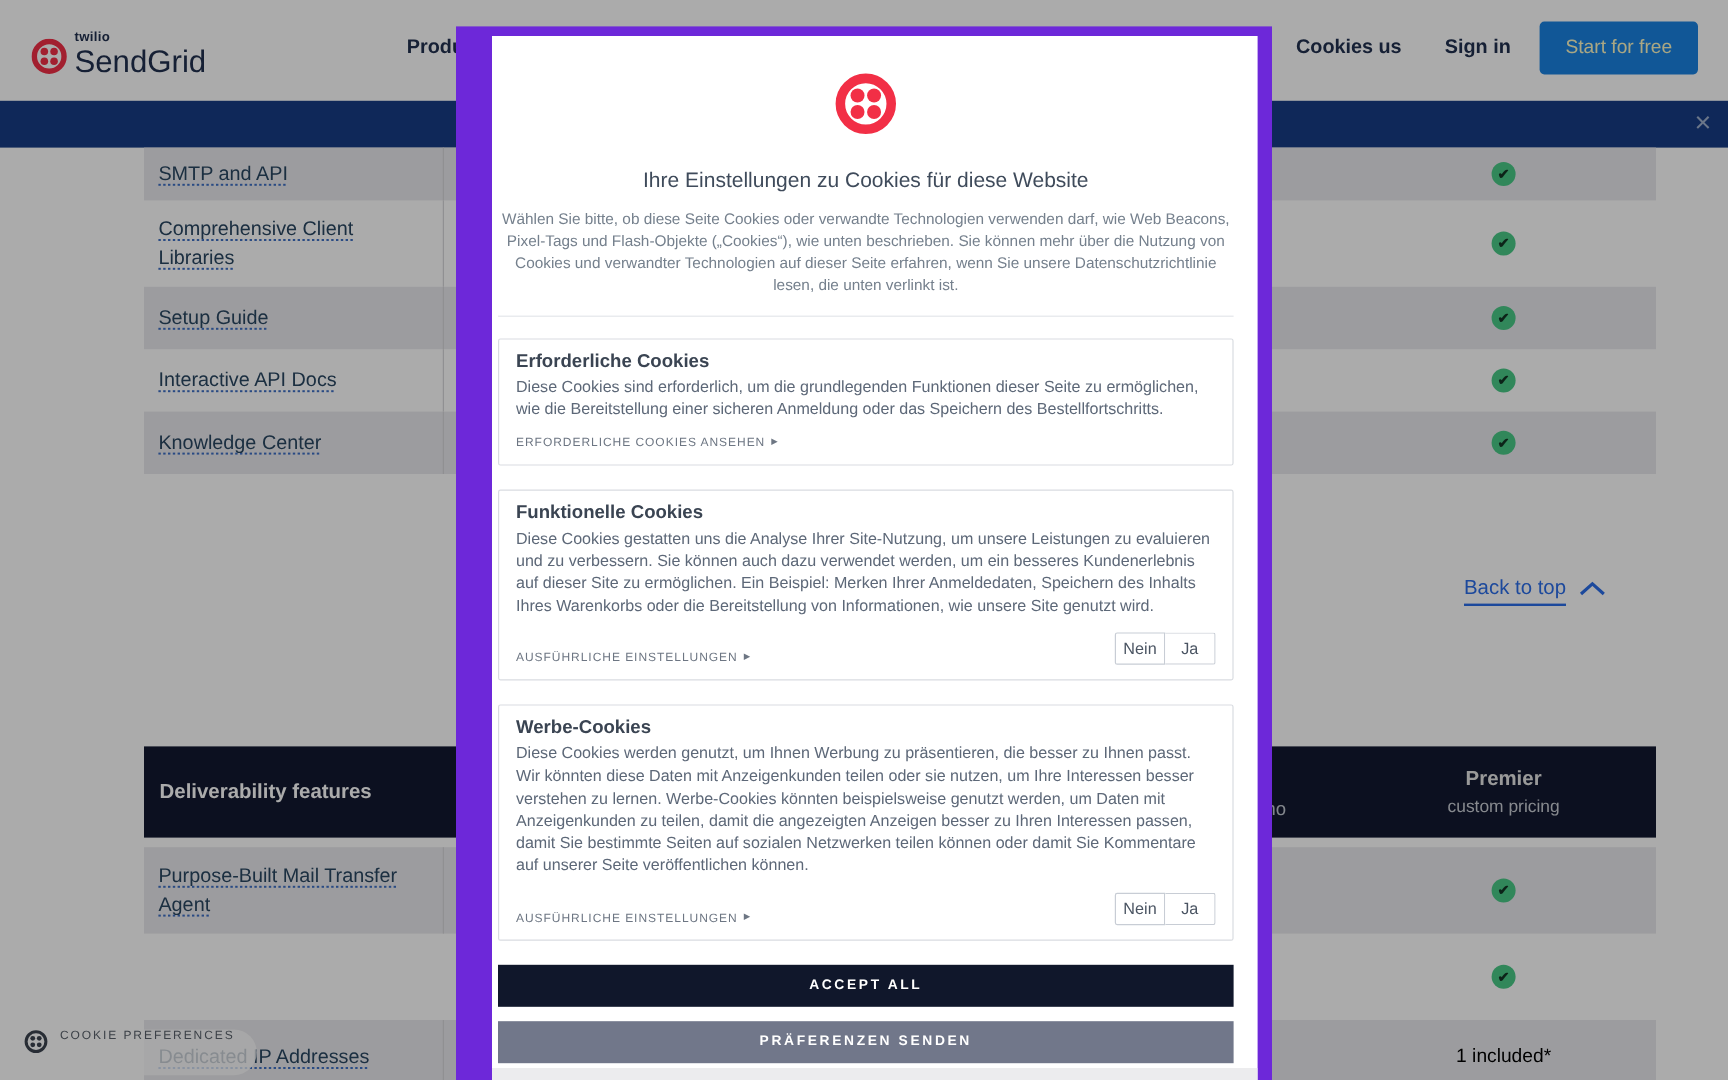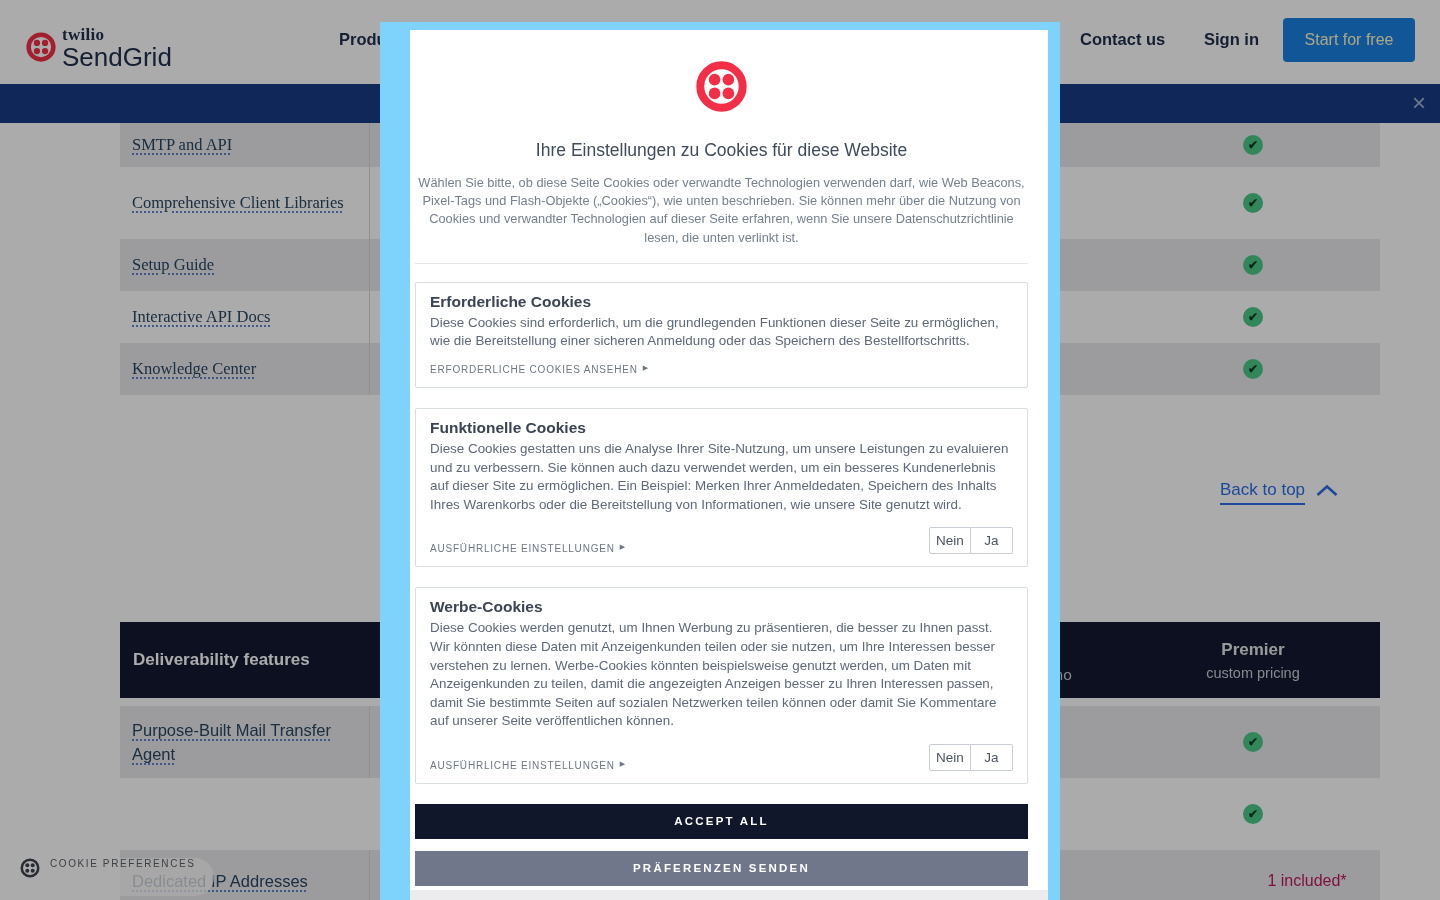--- a/index.html
+++ b/index.html
@@ -7,35 +7,35 @@
   body { font-family:"Liberation Sans", sans-serif; background:#fff; }
   .screen { position:relative; width:1440px; height:900px; overflow:hidden; background:#fff; }
 
   
   .page { position:absolute; inset:0; z-index:1; }
 
   .nav { position:absolute; top:0; left:0; width:1440px; height:84px; background:#ffffff; }
   .brand { position:absolute; left:26px; top:26px; display:flex; align-items:flex-start; }
   .brand svg { width:30px; height:30px; margin-top:6px; }
   .brand-text { margin-left:6px; line-height:1; color:#22314F; }
-  .brand-twilio { font-size:17px; font-weight:bold; letter-spacing:.3px; display:block;font-family:Liberation Serif, serif; }
+  .brand-twilio { font-size:11px; font-weight:bold; letter-spacing:.3px; display:block; }
   .brand-name { font-size:26px; font-weight:500; display:block; margin-top:1px; }
   .nav-item { position:absolute; top:30px; font-size:16.5px; font-weight:bold; color:#22314F; cursor:pointer; }
   .nav-products { left:339px; }
   .nav-contact  { left:1080px; }
   .nav-signin   { left:1204px; }
   .nav-cta { position:absolute; left:1283px; top:18px; width:132px; height:44px; background:#1A82E2;
              border:none; border-radius:4px; color:#fef9c3; font-size:16px; font-weight:500;
              font-family:inherit; cursor:pointer; }
 
   .banner { position:absolute; top:84px; left:0; width:1440px; height:39px; background:#173C85; }
   .banner-close { position:absolute; right:14px; top:4px; color:#9FB0CC; font-size:24px; font-weight:300; cursor:pointer; line-height:30px; }
 
   
-  .ftable { position:absolute; left:120px; top:123px; width:1260px;font-family:Liberation Serif, serif; }
+  .ftable { position:absolute; left:120px; top:123px; width:1260px; }
   .frow { position:relative; display:flex; align-items:center; }
   .frow.odd { background:#E9E9ED; }
   .fcell-label { width:250px; padding:0 12px; border-right:1px solid #D7D7DA; align-self:stretch; display:flex; align-items:center; }
   .feat-link { font-size:16.5px; line-height:24px; color:#294661;
                text-decoration:underline dotted #3E6FC4; text-underline-offset:4px; cursor:pointer; }
   .check { position:absolute; left:1123px; top:50%; transform:translateY(-50%);
            width:20px; height:20px; border-radius:50%; background:#49C987; color:#123524;
            font-size:12px; font-weight:bold; display:flex; align-items:center; justify-content:center; }
 
   .back-top { position:absolute; left:1220px; top:480px; display:flex; align-items:center; cursor:pointer; }
@@ -43,36 +43,36 @@
   .back-top svg { margin-left:10px; margin-bottom:4px; }
 
   
   .dhead { position:absolute; left:120px; top:622px; width:1260px; height:76px; background:#121930; display:flex; align-items:center; }
   .dhead-label { font-size:17px; font-weight:bold; color:#ffffff; padding-left:13px; }
   .pro-frag { position:absolute; left:926px; top:44px; font-size:15.5px; color:#C4C9D2; }
   .premier-col { position:absolute; left:1033px; top:50%; transform:translateY(-50%); width:200px; text-align:center; }
   .premier-name { font-size:17px; font-weight:bold; color:#e5e5e5;text-align:center; }
   .premier-sub { font-size:14.5px; color:#C9CDD4; margin-top:5px; }
   .dtable { position:absolute; left:120px; top:706px; width:1260px; }
-  .dvalue { position:absolute; left:1187px; top:50%; transform:translate(-50%,-50%);
-            font-size:16px; color:#be185d; white-space:nowrap; }
+  .dvalue { position:absolute; left:1133px; top:50%; transform:translate(-50%,-50%);
+            font-size:16px; color:#000000; white-space:nowrap; }
 
   
   .cookie-widget { position:absolute; left:0; top:858px; height:38px; z-index:2;
                    display:flex; padding:0 18px 0 20px;
                    background:rgba(255,255,255,0.75); border-radius:0 19px 19px 0; cursor:pointer; }
   .cookie-widget svg { width:20px; height:20px; }
   .cookie-widget-label { margin-left:10px; font-size:10px; font-weight:500; letter-spacing:1.6px; color:#5A626C; }
 
   
   .overlay { position:absolute; inset:0; background:rgba(0,0,0,0.33); z-index:10; }
 
   
   .modal-frame { position:absolute; left:380px; top:22px; width:680px; height:878px;
-                 background:#7dd3fc; z-index:20; padding:8px 12px 0 30px; }
+                 background:#6d28d9; z-index:20; padding:8px 12px 0 30px; }
   .dialog { position:relative; width:638px; height:870px; background:#ffffff; overflow:hidden;
             color:#5D6878; }
   .dlg-inner { padding:0 20px 0 5px; }
   .dlg-logo { display:block; margin:30px auto 0; width:53px; height:53px; }
   .dlg-title { margin-top:27px; text-align:center; font-size:17.5px; font-weight:500; color:#3F4B5B; }
   .dlg-intro { margin:13px auto 0; max-width:612px; text-align:center;
                font-size:12.8px; line-height:18.2px; color:#75808D; }
   .dlg-divider { border:none; border-top:1px solid #E4E6EA; margin:16px 0 18px; }
 
   .card { border:1px solid #D9DCE1; border-radius:2px; padding:10px 14px 12px; margin-bottom:20px; background:#fff; }
@@ -109,21 +109,21 @@
           <circle cx="25.4" cy="14.6" r="4.2" fill="#F22F46"></circle>
           <circle cx="14.6" cy="25.4" r="4.2" fill="#F22F46"></circle>
           <circle cx="25.4" cy="25.4" r="4.2" fill="#F22F46"></circle>
         </svg>
         <span class="brand-text">
           <span class="brand-twilio">twilio</span>
           <span class="brand-name">SendGrid</span>
         </span>
       </div>
       <span class="nav-item nav-products">Products</span>
-      <span class="nav-item nav-contact">Contact us</span>
+      <span class="nav-item nav-contact">Cookies us</span>
       <span class="nav-item nav-signin">Sign in</span>
       <button class="nav-cta">Start for free</button>
     </div>
 
     <div class="banner">
       <span class="banner-close">×</span>
     </div>
 
     <div class="ftable">
       <div class="frow odd" style="height:44px;">

